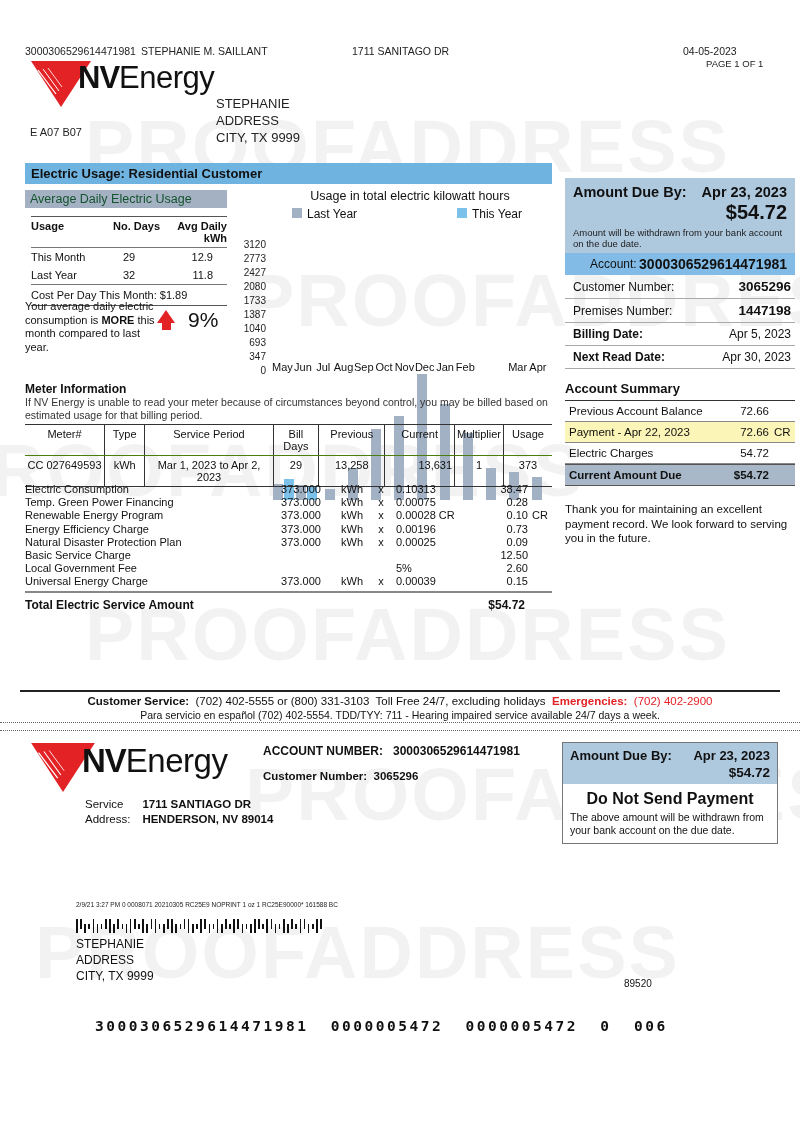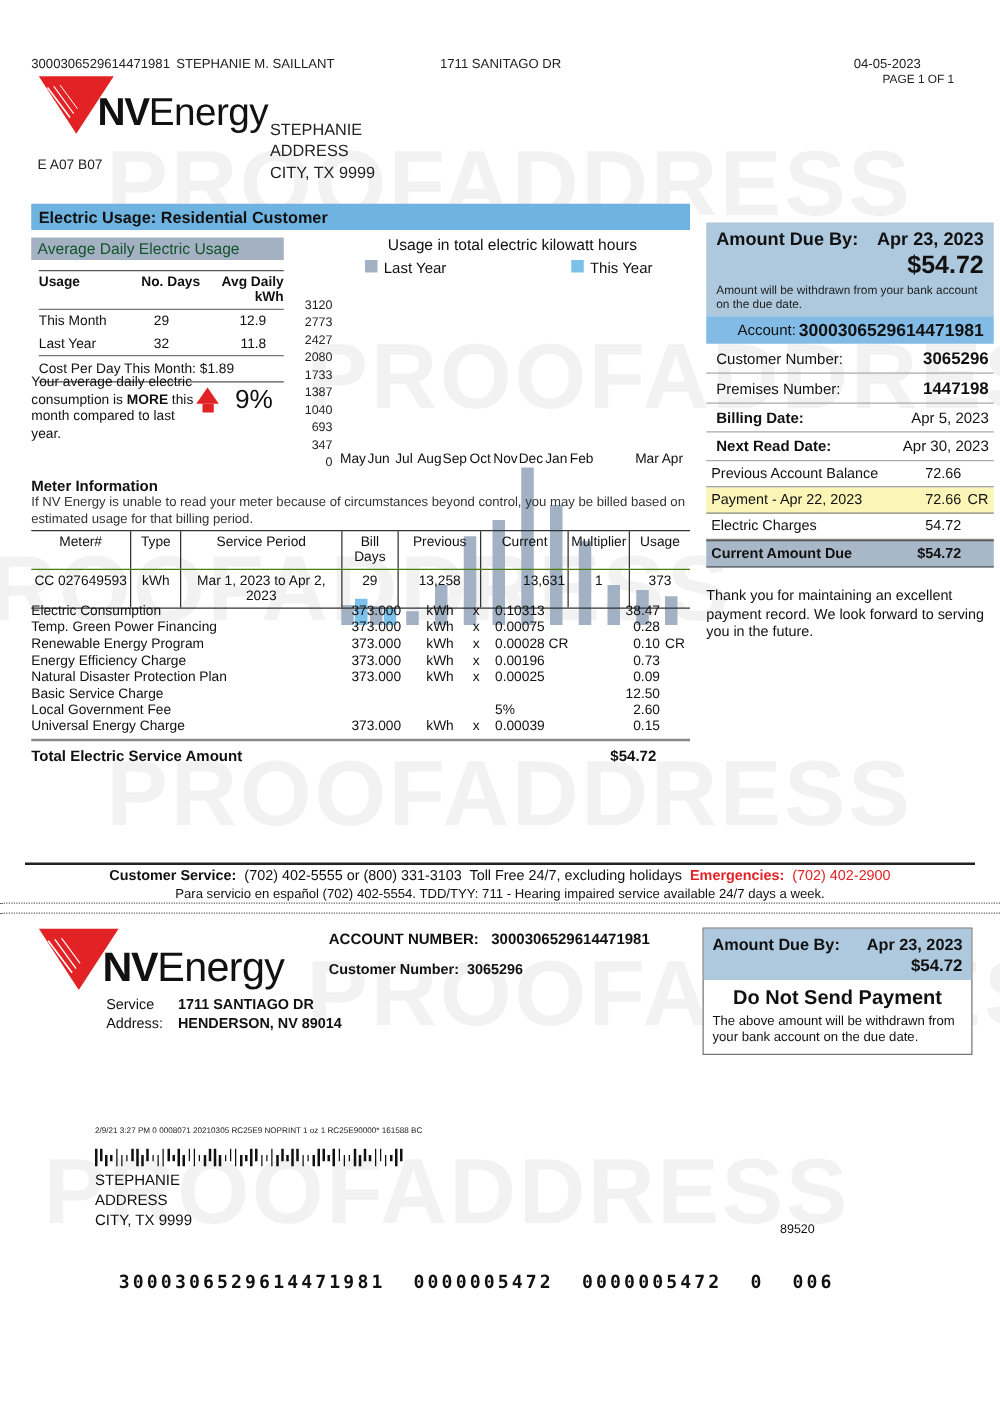--- a/index.html
+++ b/index.html
@@ -8,21 +8,21 @@
   #page { position:relative; width:800px; height:1131px; background:#fff; overflow:hidden; }
   .abs { position:absolute; }
   .z { z-index:2; }
   .wm { position:absolute; z-index:1; font-size:74px; font-weight:bold; letter-spacing:2px;
         color:rgba(0,0,0,0.05); white-space:nowrap; pointer-events:none; }
 
   
   .meta { font-size:10.5px; color:#222; }
 
   
-  .logo { display:flex; align-items:flex-end; }
+  .logo { display:flex; align-items:flex-start; }
   .logo .nv { font-size:31px; font-weight:800; letter-spacing:-1px; color:#111; margin-left:-14px; }
   .logo .energy { font-size:31px; font-weight:400; letter-spacing:-0.5px; color:#111; }
 
   .addr-line { font-size:13px; line-height:17px; color:#222; }
 
   .section-bar { background:#6fb3e0; font-weight:bold; font-size:13px; padding:3px 6px; }
   .panel-hdr { background:#a3b1c2; font-size:12.5px; padding:2px 5px; color:#14532d; }
 
   
   .avg-table { width:196px; font-size:11px; }
@@ -372,20 +372,21 @@
     </div>
     <div class="detail-row">
       <span style="font-weight:bold;">Billing Date:</span>
       <span>Apr 5, 2023</span>
     </div>
     <div class="detail-row">
       <span style="font-weight:bold;">Next Read Date:</span>
       <span>Apr 30, 2023</span>
     </div>
 
+    <div style="font-size:13px; font-weight:bold; margin-top:12px; padding-bottom:4px; border-bottom:1.5px solid #333;">Account Summary</div>
     <div id="summary-rows">
         <div class="sum-row">
           <span>Previous Account Balance</span>
           <span class="sum-val">
             <span class="v">72.66</span>
             <span class="cr"></span>
           </span>
         </div>
         <div class="sum-row yellow">
           <span>Payment - Apr 22, 2023</span>

